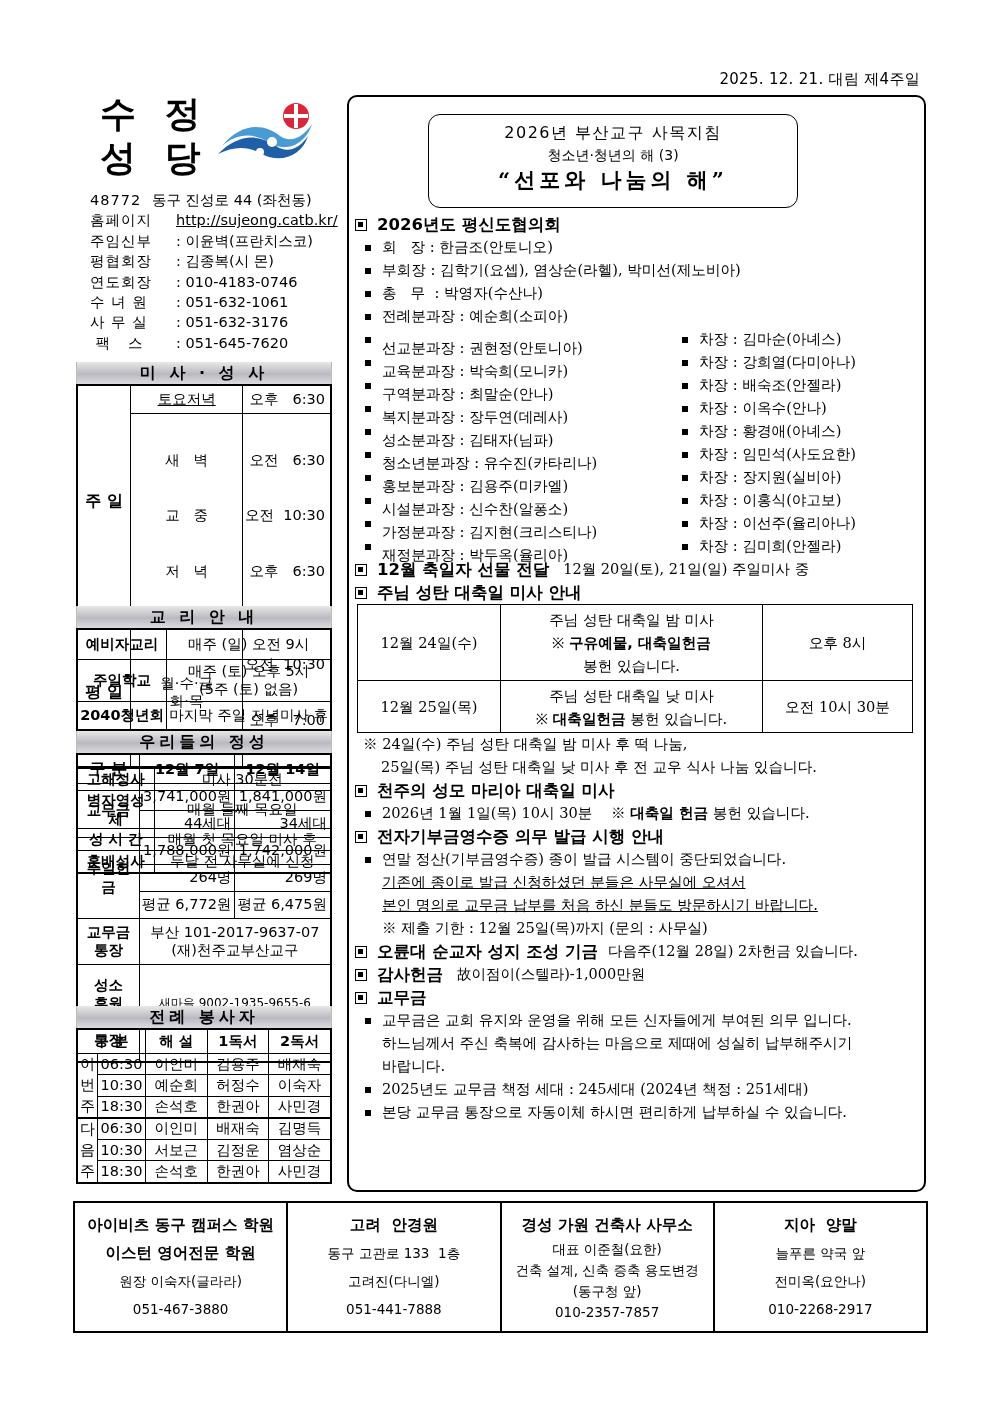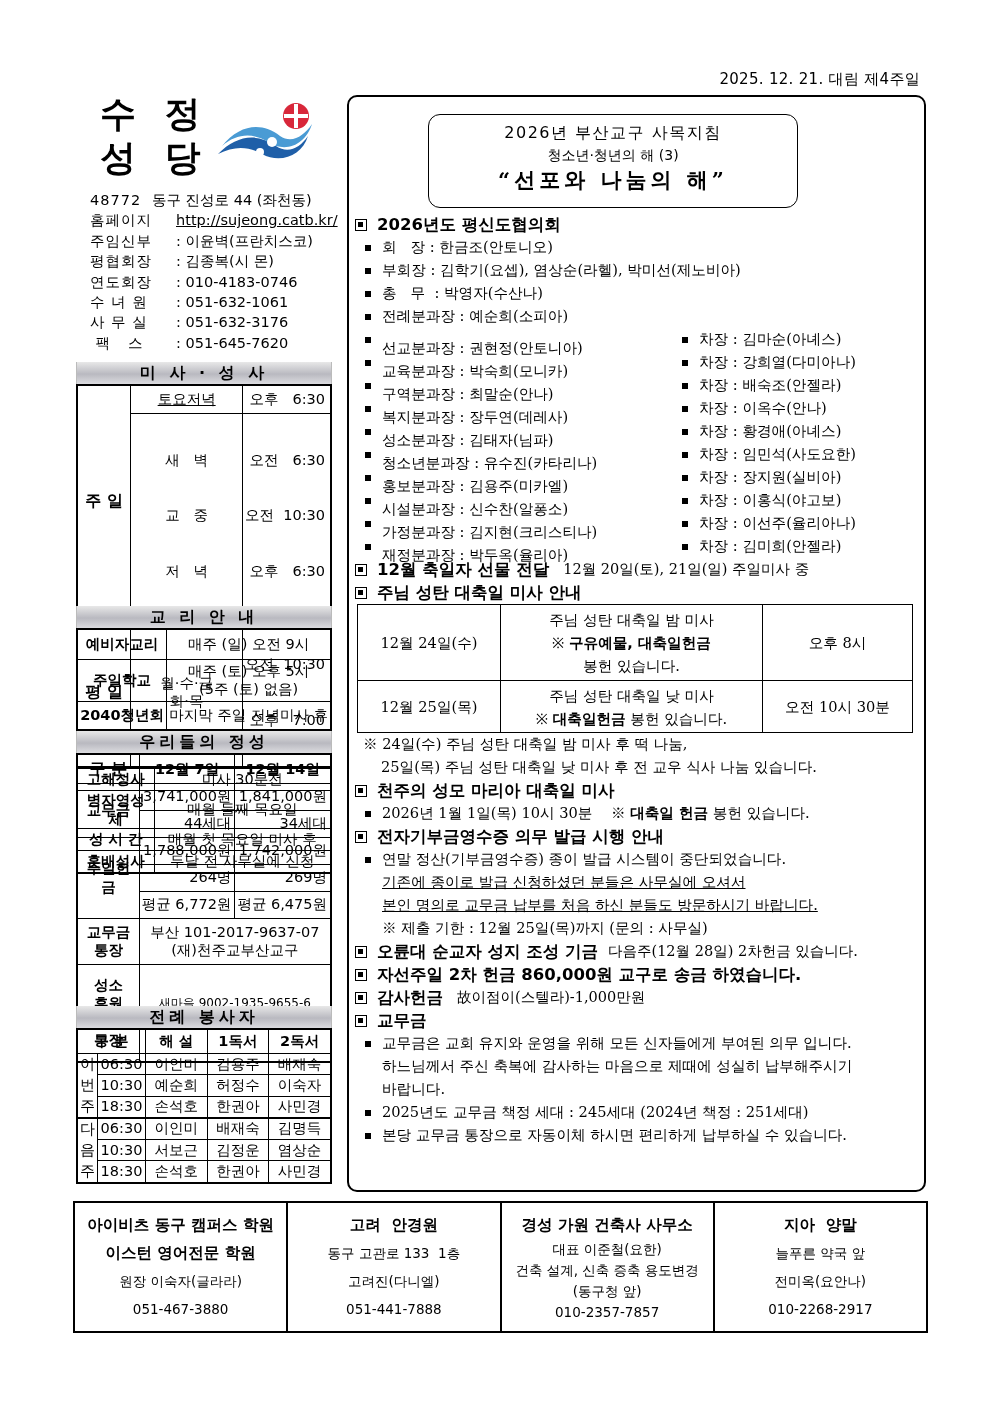--- a/index.html
+++ b/index.html
@@ -480,24 +480,20 @@
     <div class="li cont">
         <span>※ 제출 기한 : 12월 25일(목)까지 (문의 : 사무실)</span>
       </div>
 
     <div class="h">
         <span class="sq"></span>
         <span>오륜대 순교자 성지 조성 기금</span>
         <span class="extra" style="margin-left:10px">다음주(12월 28일) 2차헌금 있습니다.</span>
       </div>
 
-    <div class="h">
-        <span class="sq"></span>
-        <span>자선주일 2차 헌금 860,000원 교구로 송금 하였습니다.</span>
-      </div>
 
     <div class="h">
         <span class="sq"></span>
         <span>감사헌금</span>
         <span class="extra">故이점이(스텔라)-1,000만원</span>
       </div>
 
     <div class="h">
         <span class="sq"></span>
         <span>교무금</span>

